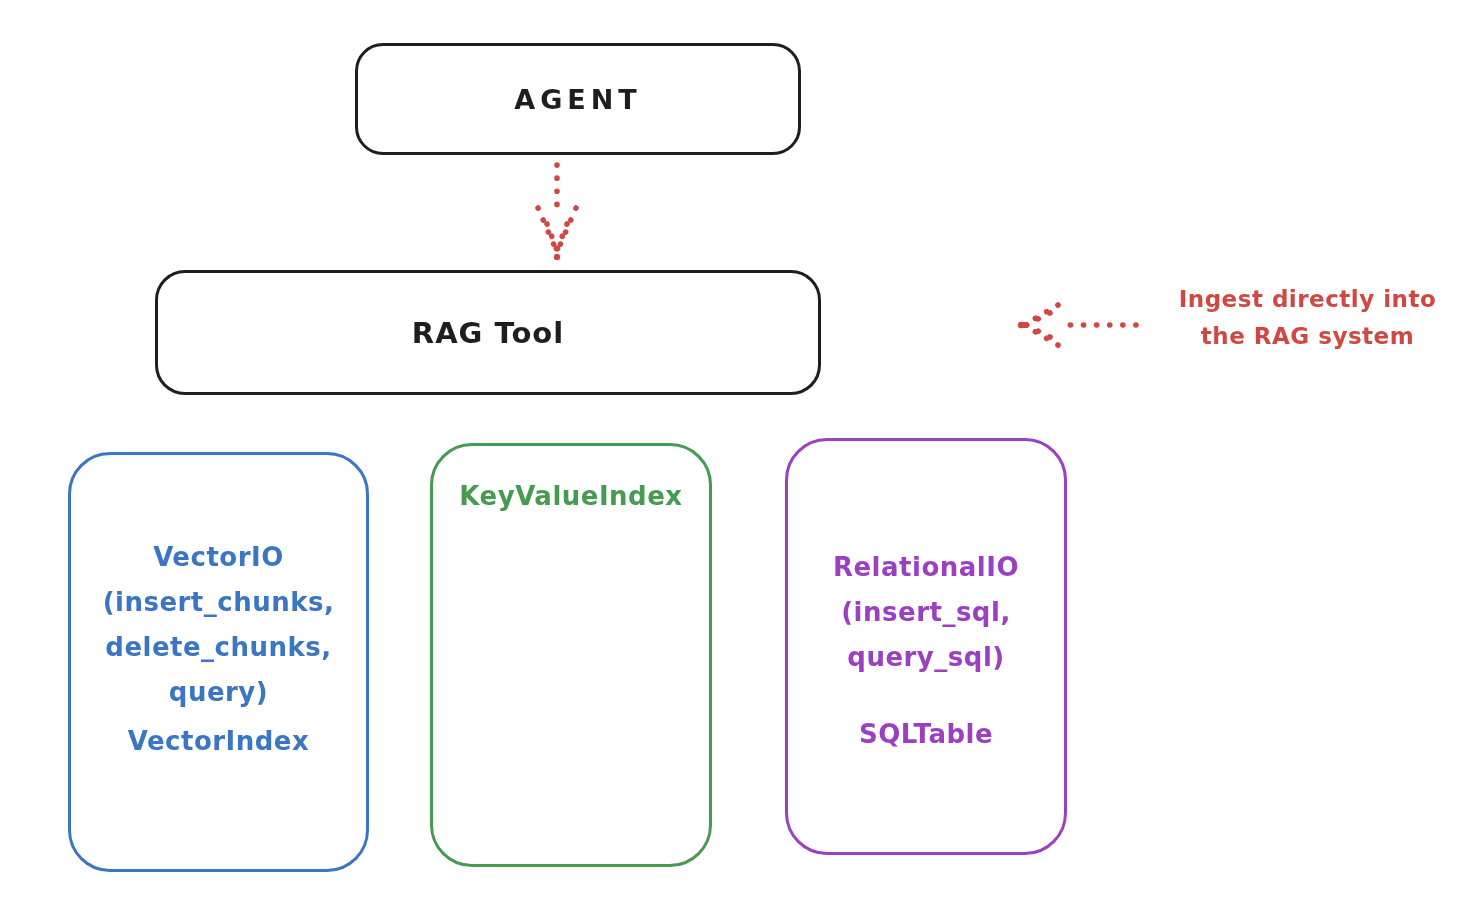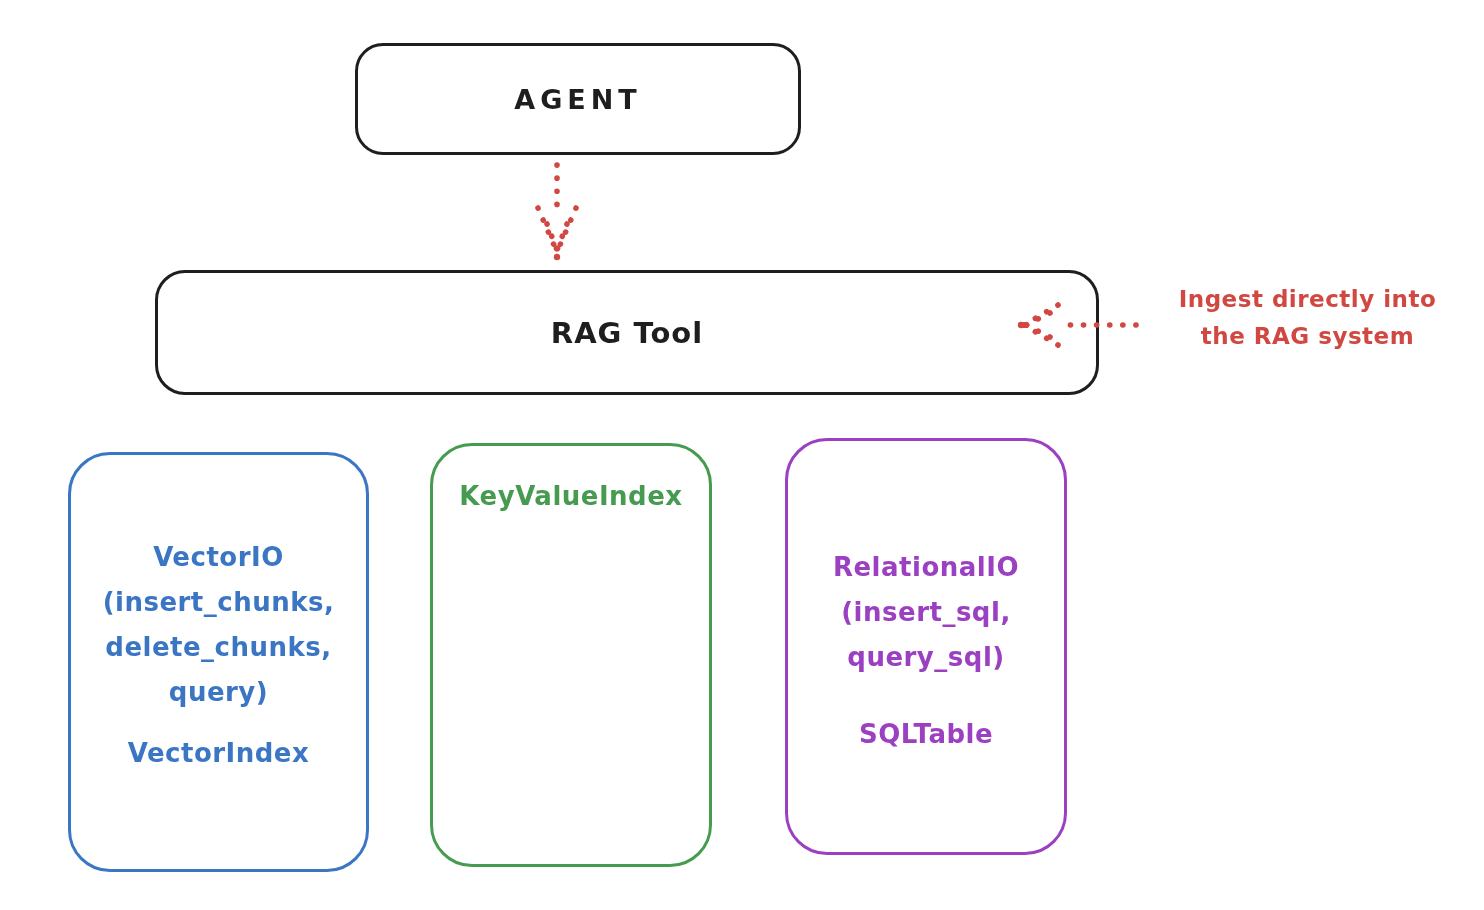--- a/index.html
+++ b/index.html
@@ -36,21 +36,21 @@
     width: 446px; height: 112px;
     border-radius: 28px;
   }
   .node--agent .node__label {
     font-size: 27px;
     font-weight: 700;
     letter-spacing: 5px;
   }
   .node--rag {
     left: 155px; top: 270px;
-    width: 944px; height: 125px;
+    width: 666px; height: 125px;
     border-radius: 30px;
   }
   .node--rag .node__label {
     font-size: 29px;
     font-weight: 600;
     letter-spacing: 1px;
   }
   .node--store {
     border-width: 3.2px;
     border-radius: 42px;
@@ -64,21 +64,21 @@
     white-space: pre-line;
     letter-spacing: 0.5px;
   }
   .node--vector {
     left: 68px; top: 452px;
     width: 301px; height: 420px;
     border-color: var(--blue);
     color: var(--blue);
   }
   .node--vector .store__io { margin-top: 80px; }
-  .node--vector .store__index { margin-top: 16px; }
+  .node--vector .store__index { margin-top: 4px; }
   .node--keyvalue {
     left: 430px; top: 443px;
     width: 282px; height: 424px;
     border-color: var(--green);
     color: var(--green);
   }
   .node--keyvalue .store__io { margin-top: 98px; }
   .node--keyvalue .store__index { margin-top: 28px; text-align: right; }
   .node--relational {
     left: 785px; top: 438px;

